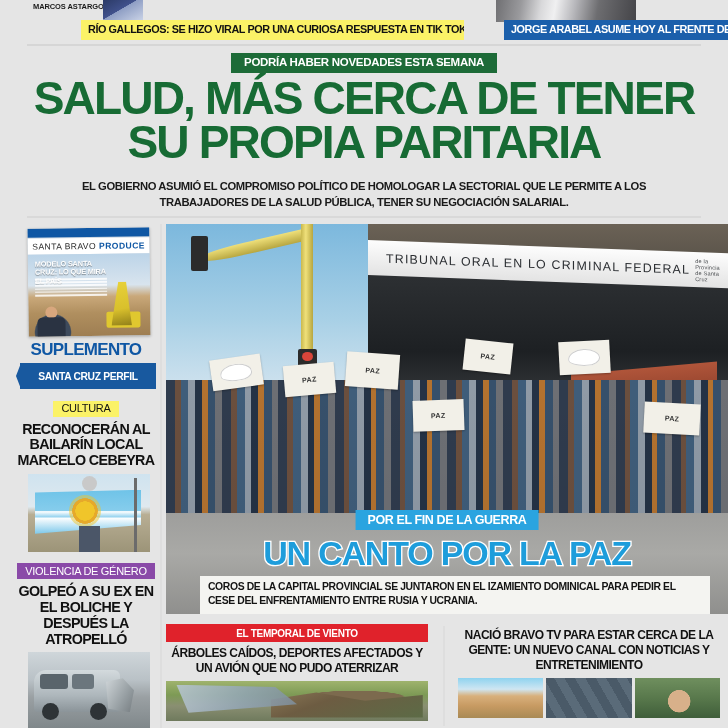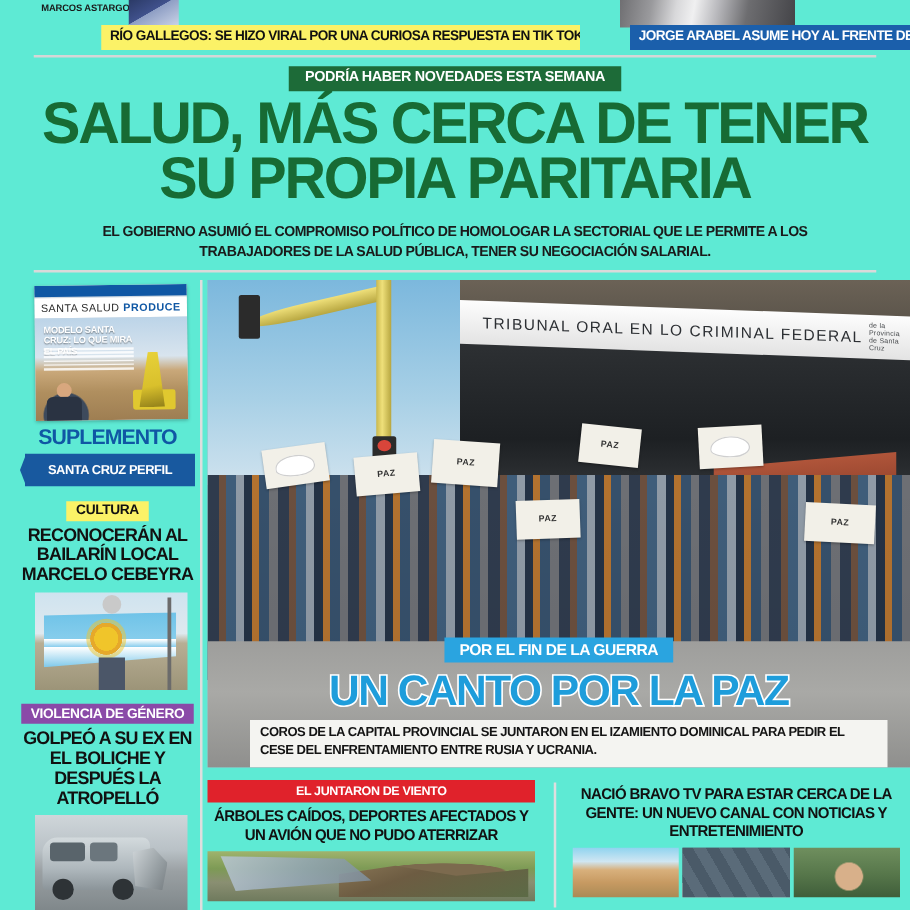--- a/index.html
+++ b/index.html
@@ -4,21 +4,21 @@
 <title>Newspaper Front Page</title>
 <style>
   * { margin:0; padding:0; box-sizing:border-box; }
   html,body { width:728px; height:728px; overflow:hidden; }
   body {
     font-family:"Liberation Sans", sans-serif;
     background:#ffffff;
     color:#111;
     -webkit-font-smoothing:antialiased;
   }
-  .page { position:relative; width:728px; height:728px; background:#5eead4; }
+  .page { position:relative; width:728px; height:728px; background:#e5e5e5; }
 
   
   .topstrip { position:relative; height:44px; width:100%; }
   .byline {
     position:absolute; left:33px; top:2px;
     font-size:7.5px; font-weight:700; letter-spacing:-0.1px;
     color:#1a1a1a; text-transform:uppercase;
   }
   .tl-photo {
     position:absolute; left:103px; top:0px; width:40px; height:20px;
@@ -131,21 +131,21 @@
     display:flex; align-items:center; justify-content:center;
     font-size:10.3px; font-weight:800; letter-spacing:-0.35px;
   }
   .sup-bar::before{
     content:""; position:absolute; left:-4px; top:0;
     border-top:13px solid transparent; border-bottom:13px solid transparent;
     border-right:5px solid #18599f;
   }
 
   .tag {
-    display:inline-block; font-size:11px; font-weight:700;
+    display:inline-block; font-size:11px; font-weight:400;
     padding:2.5px 8px; line-height:1; letter-spacing:-0.3px;
   }
   .tag-yellow { background:#fbf267; color:#111; }
   .tag-purple { background:#8a4aa8; color:#fff; }
 
   .center { text-align:center; }
   .lhead {
     margin-top:5px; text-align:center;
     font-size:14.6px; font-weight:800; line-height:1.08;
     letter-spacing:-0.62px; color:#111; transform:scaleX(0.98);
@@ -371,21 +371,21 @@
   <div class="subhead">EL GOBIERNO ASUMIÓ EL COMPROMISO POLÍTICO DE HOMOLOGAR LA SECTORIAL QUE LE PERMITE A LOS TRABAJADORES DE LA SALUD PÚBLICA, TENER SU NEGOCIACIÓN SALARIAL.</div>
   <div class="hrule2"></div>
 
   <div class="body-area">
 
     <div class="lcol">
 
       <div class="supcover">
         <div class="sc-top"></div>
         <div class="sc-nameplate">
-          <span>SANTA SALUD</span>
+          <span>SANTA BRAVO</span>
           <b>PRODUCE</b>
         </div>
         <div class="sc-photo">
           <div class="sc-rig2"></div>
           <div class="sc-rig"></div>
           <div class="sc-person">
             <div class="h"></div>
             <div class="b"></div>
           </div>
         </div>
@@ -482,21 +482,21 @@
         <div class="ov-kicker">POR EL FIN DE LA GUERRA</div>
         <div class="ov-title">UN CANTO POR LA PAZ</div>
         <div class="ov-sub">COROS DE LA CAPITAL PROVINCIAL SE JUNTARON EN EL IZAMIENTO DOMINICAL PARA PEDIR EL CESE DEL ENFRENTAMIENTO ENTRE RUSIA Y UCRANIA.</div>
       </div>
     </div>
 
     <div class="bottom">
       <div class="bdiv"></div>
 
       <div class="bcol left">
-        <div class="bbar">EL JUNTARON DE VIENTO</div>
+        <div class="bbar">EL TEMPORAL DE VIENTO</div>
         <div class="bhead">ÁRBOLES CAÍDOS, DEPORTES AFECTADOS Y UN AVIÓN QUE NO PUDO ATERRIZAR</div>
         <div class="bphoto tree"></div>
       </div>
 
       <div class="bcol right">
         <div class="bhead">NACIÓ BRAVO TV PARA ESTAR CERCA DE LA GENTE: UN NUEVO CANAL CON NOTICIAS Y ENTRETENIMIENTO</div>
         <div class="bphoto">
           <div class="tn tn1"></div>
           <div class="tn tn2"></div>
           <div class="tn tn3"></div>

